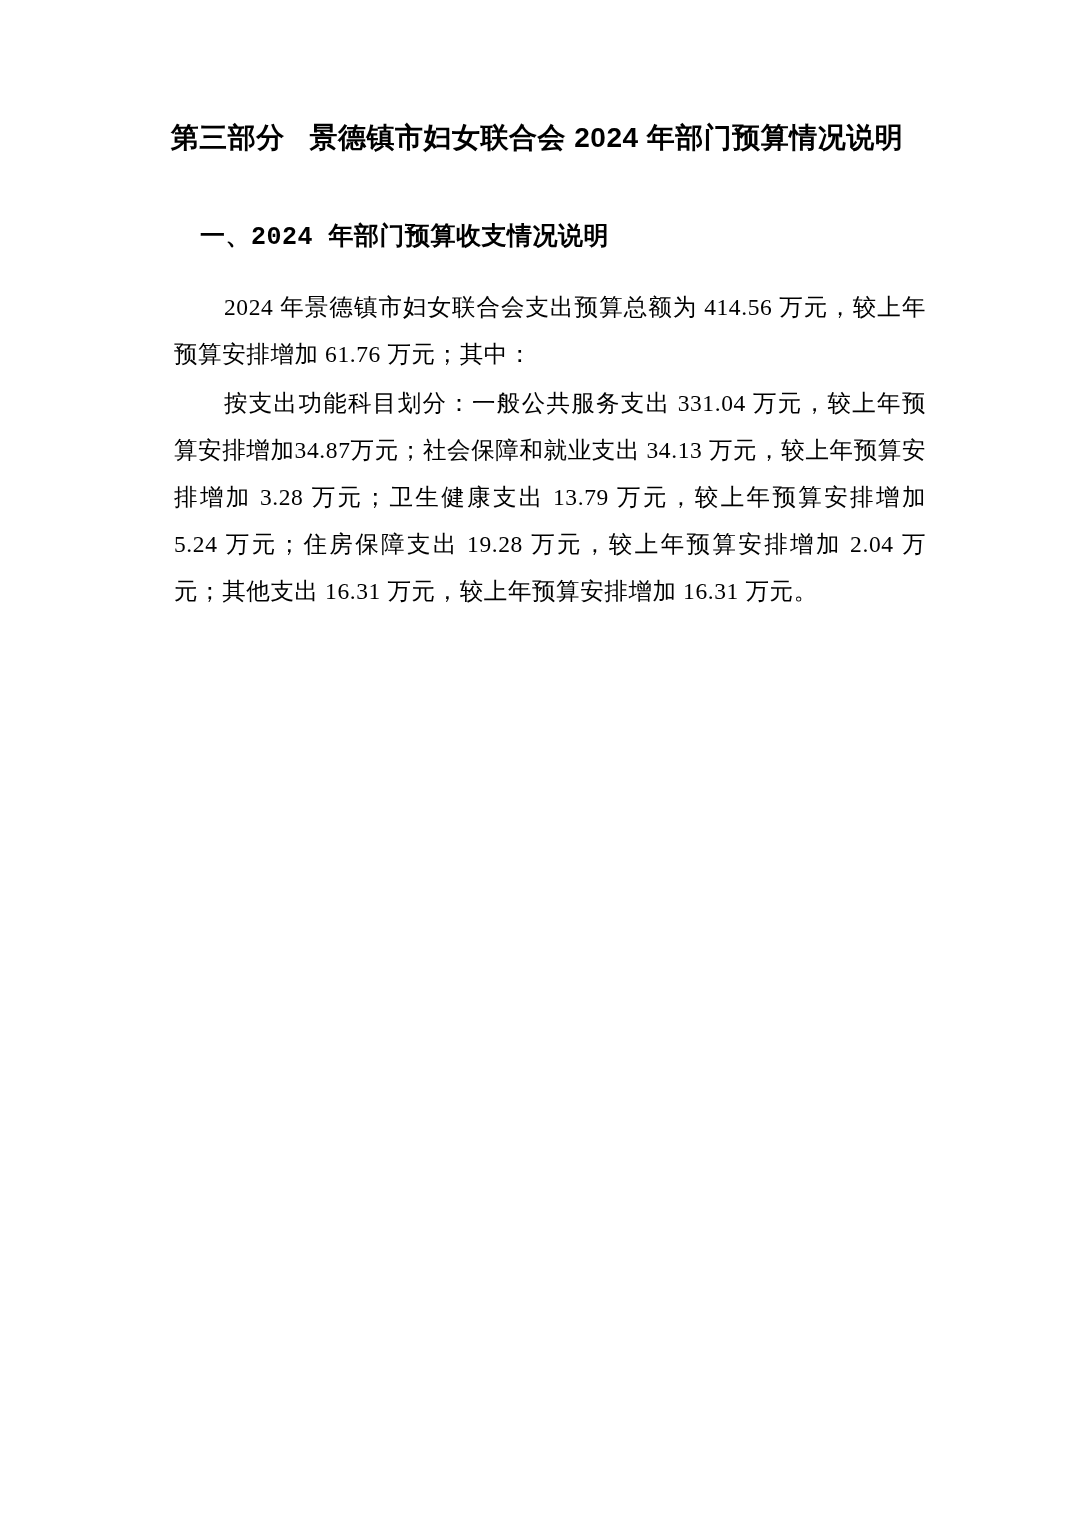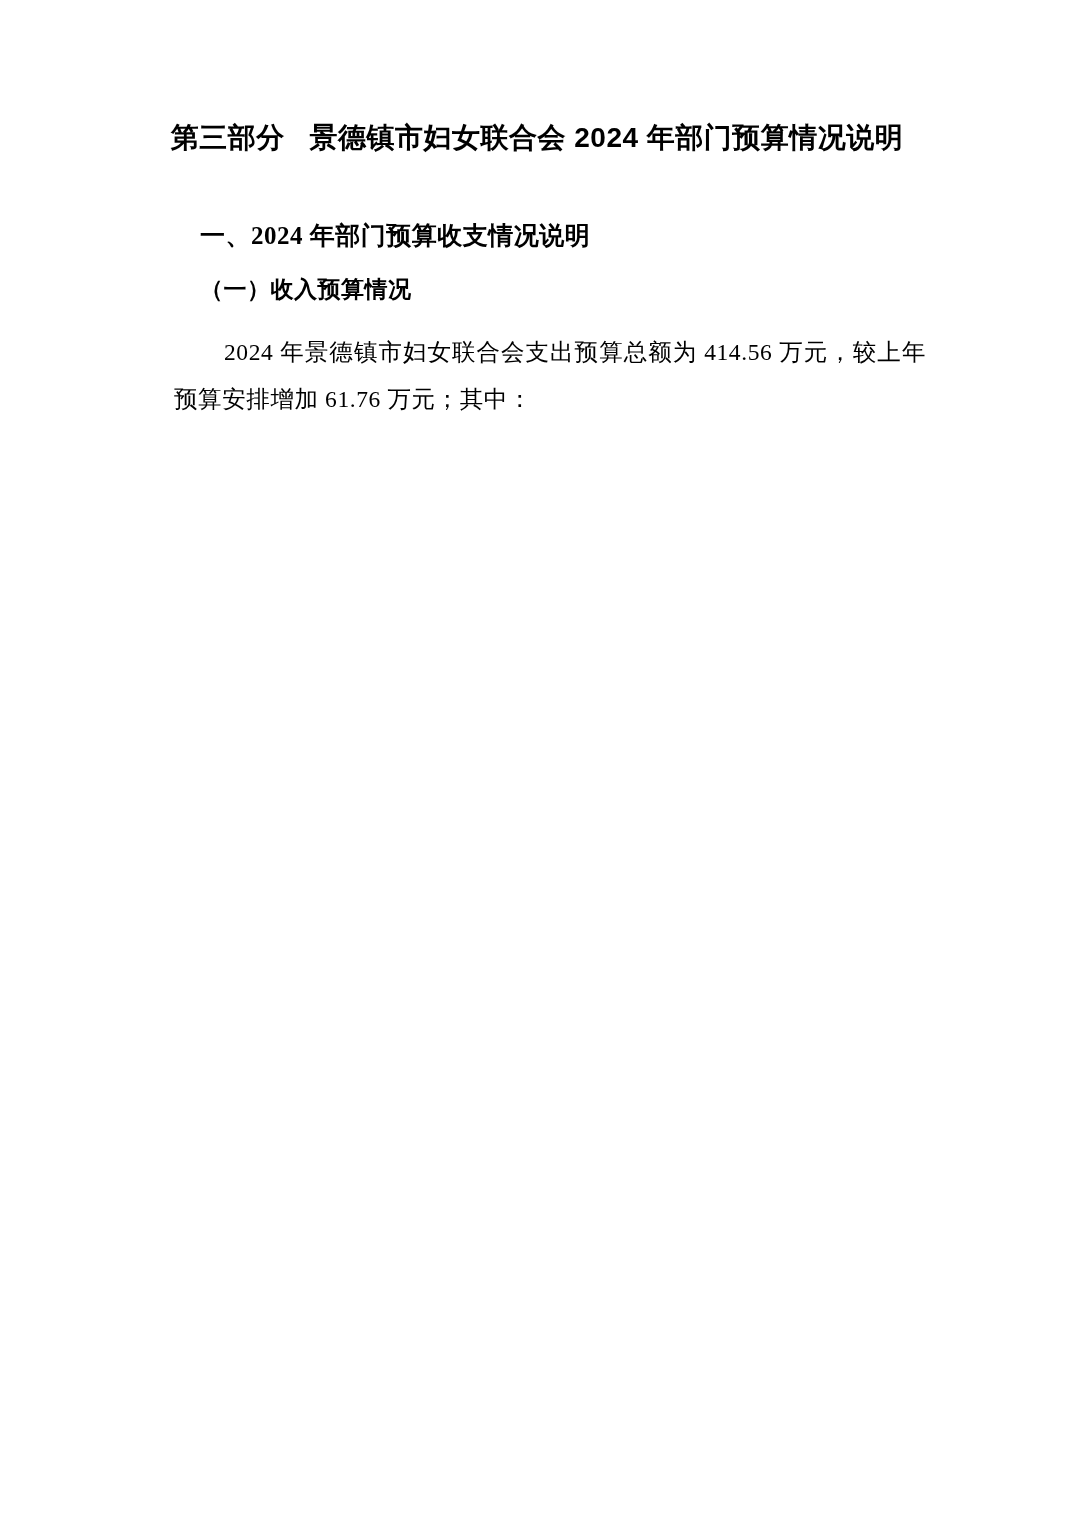--- a/index.html
+++ b/index.html
@@ -25,21 +25,21 @@
     font-family: "Liberation Sans", "DejaVu Sans", sans-serif;
     font-size: 28px;
     font-weight: bold;
     text-align: center;
     letter-spacing: 0.5px;
     margin: 0 0 62px 0;
     line-height: 1.4;
     white-space: pre;
   }
   .h1 {
-    font-family: Liberation Serif, serif;
+    font-family: Liberation Mono, monospace;
     font-size: 25px;
     font-weight: bold;
     margin: 4px 0 22px 0;
     text-indent: 52px;
     letter-spacing: 0.5px;
   }
   .h2 {
     font-family: "Liberation Sans", "DejaVu Sans", sans-serif;
     font-size: 23px;
     font-weight: bold;
@@ -65,23 +65,23 @@
 </style>
 </head>
 <body>
 
 <div class="page">
 
   <h1 class="doc-title">第三部分   景德镇市妇女联合会 2024 年部门预算情况说明</h1>
 
   <h2 class="h1">一、2024 年部门预算收支情况说明</h2>
 
-  <h3 class="h2">（一）收入预算情况</h3>
 
 
   <div class="gap-sm"></div>
 
 
   <p class="para tight">2024 年景德镇市妇女联合会支出预算总额为 414.56 万元，较上年预算安排增加 61.76 万元；其中：</p>
 
 
+  <p class="para tight">按支出功能科目划分：一般公共服务支出 331.04 万元，较上年预算安排增加34.87万元；社会保障和就业支出 34.13 万元，较上年预算安排增加 3.28 万元；卫生健康支出 13.79 万元，较上年预算安排增加 5.24 万元；住房保障支出 19.28 万元，较上年预算安排增加 2.04 万元；其他支出 16.31 万元，较上年预算安排增加 16.31 万元。</p>
 
 </div>
 
 </body></html>

